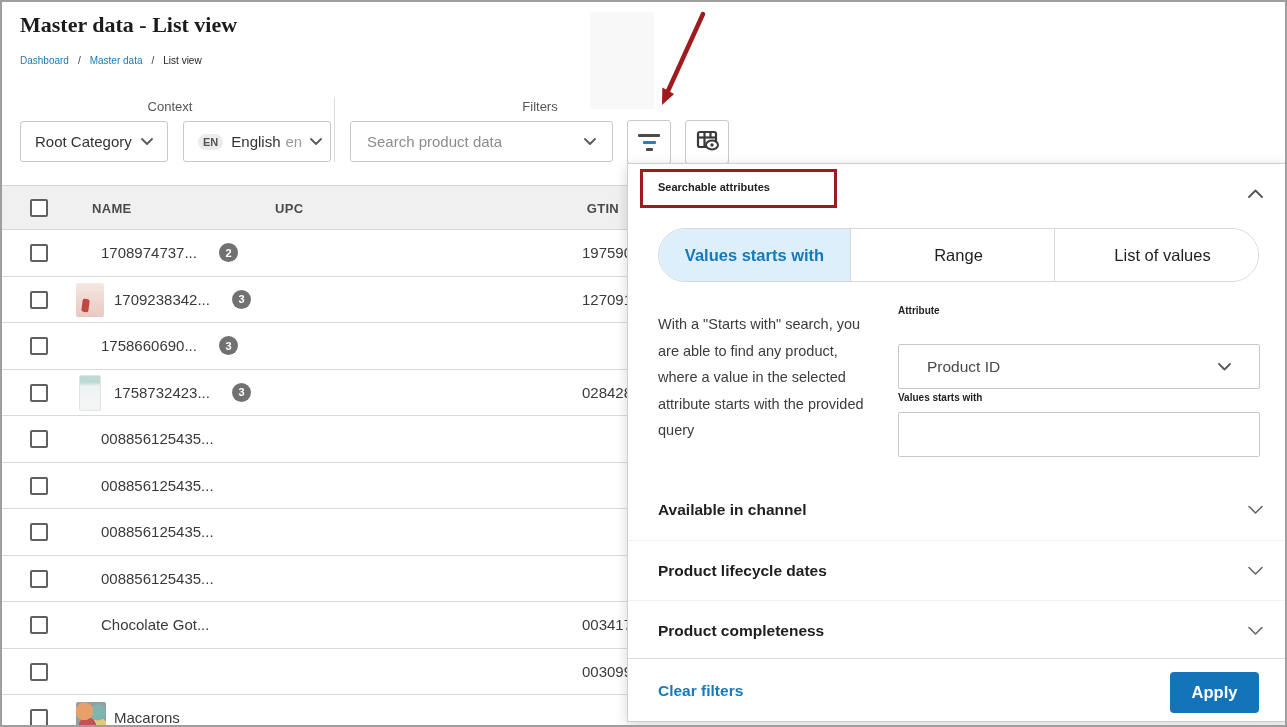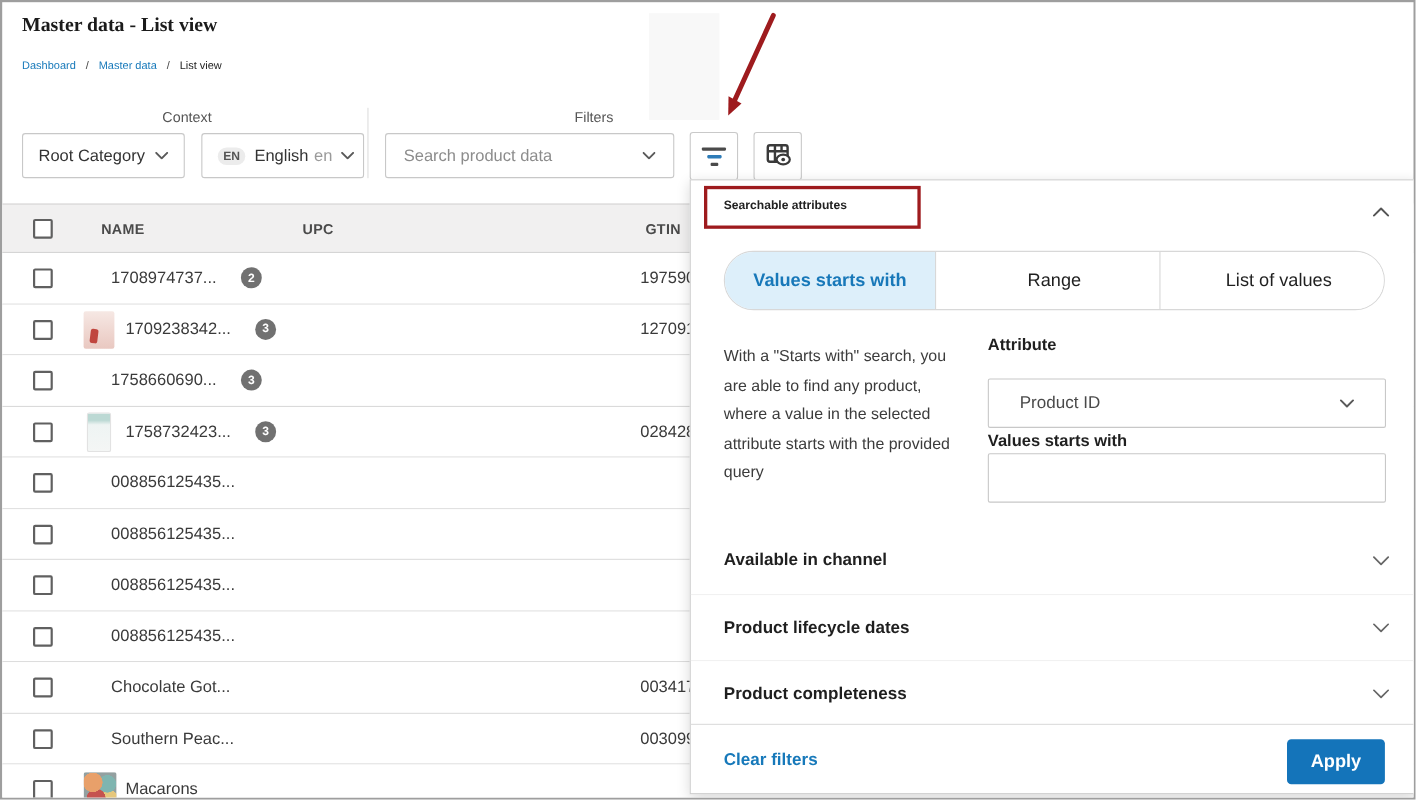--- a/index.html
+++ b/index.html
@@ -1,21 +1,21 @@
 <!DOCTYPE html>
 <html><head>
 <meta charset="utf-8">
 <style>
   * { box-sizing: border-box; margin: 0; padding: 0; }
   html,body { width:1287px; height:727px; }
   body { font-family:"Liberation Sans", sans-serif; background:#fff; position:relative; overflow:hidden; }
   #screen { position:absolute; inset:0; border:2px solid #9e9e9e; background:#fff; overflow:hidden; }
 
   
-  .page-title { position:absolute; left:18px; top:10px; font-family:"Liberation Serif", serif; font-size:18px; font-weight:600; color:#1b1b1b; }
+  .page-title { position:absolute; left:18px; top:10px; font-family:"Liberation Serif", serif; font-size:22px; font-weight:600; color:#1b1b1b; }
   .breadcrumb { position:absolute; left:18px; top:53px; font-size:10px; color:#333; display:flex; gap:9px; align-items:flex-end; }
   .breadcrumb a { color:#1779ba; text-decoration:none; cursor:pointer; }
   .breadcrumb .sep { color:#444; }
   .breadcrumb .current { color:#222; }
 
   
   .group-label { position:absolute; top:97px; font-size:13px; color:#565656; text-align:center; }
   .gl-context { left:18px; width:300px; }
   .gl-filters { left:348px; width:380px; }
   .dropdown { position:absolute; top:119px; height:41px; background:#fff; border:1px solid #c8c8c8; border-radius:3px;
@@ -78,21 +78,21 @@
            border:1px solid #cfcfcf; box-shadow:0 3px 12px rgba(0,0,0,.16); z-index:5; }
   .panel-title { position:absolute; left:30px; top:17px; font-size:11px; font-weight:700; color:#222; }
   .panel-collapse { position:absolute; right:24px; top:20px; cursor:pointer; display:flex; }
   .tabs { position:absolute; left:30px; top:64px; width:601px; height:54px; border:1px solid #d8d8d8; border-radius:27px;
           overflow:hidden; display:flex; background:#fff; }
   .tab { flex:1; display:flex; align-items:center; justify-content:center; font-size:16.5px; color:#1f1f1f; cursor:pointer; background:#fff; }
   .tab + .tab { border-left:1px solid #d8d8d8;padding-left:12px; }
   .tab.active { background:#ddeffa; color:#1878b9; font-weight:700; }
 
   .panel-desc { position:absolute; left:30px; top:147px; width:222px; font-size:14.5px; color:#3c3c3c; line-height:26.5px; }
-  .form-label { position:absolute; left:270px; font-size:15px; font-weight:700; color:#1f1f1f; }
+  .form-label { position:absolute; left:270px; font-size:10px; font-weight:700; color:#1f1f1f; }
   .lbl-attribute { top:141px; }
   .lbl-values { top:228px; }
   .select-box { position:absolute; left:270px; top:162px; width:362px; height:45px; border:1px solid #c8c8c8; border-radius:2px;
                 display:flex; align-items:center; padding:0 28px; cursor:pointer; background:#fff;margin-top:18px; }
   .select-box .dd-text { color:#4a4a4a; font-size:15.5px; }
   .text-input { position:absolute; left:270px; top:248px; width:362px; height:45px; border:1px solid #c8c8c8; border-radius:2px;
                 font-size:15px; padding:0 14px; font-family:"Liberation Sans", sans-serif; color:#333; }
 
   .accordion { position:absolute; left:0; width:100%; height:60px; cursor:pointer; }
   .accordion .acc-title { position:absolute; left:30px; top:50%; transform:translateY(-50%); font-size:15.5px; font-weight:700; color:#1f1f1f; }
@@ -258,24 +258,20 @@
 
       <span class="namewrap">
         <span class="rname">Chocolate Got...</span>
 
       </span>
       <span class="rgtin">003417</span>
     </div>
         <div class="trow">
       <span class="cb"></span>
 
-      <span class="namewrap">
-        <span class="rname">Southern Peac...</span>
-
-      </span>
       <span class="rgtin">003099</span>
     </div>
         <div class="trow has-image">
       <span class="cb"></span>
       <span class="thumb thumb-macarons"></span>
       <span class="namewrap">
         <span class="rname">Macarons</span>
 
       </span>
       <span class="rgtin"></span>

